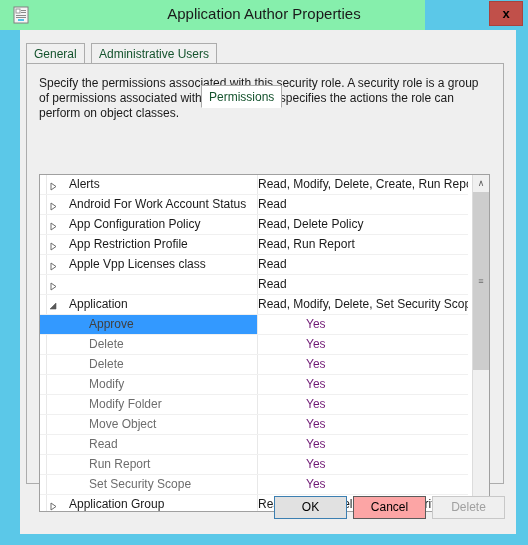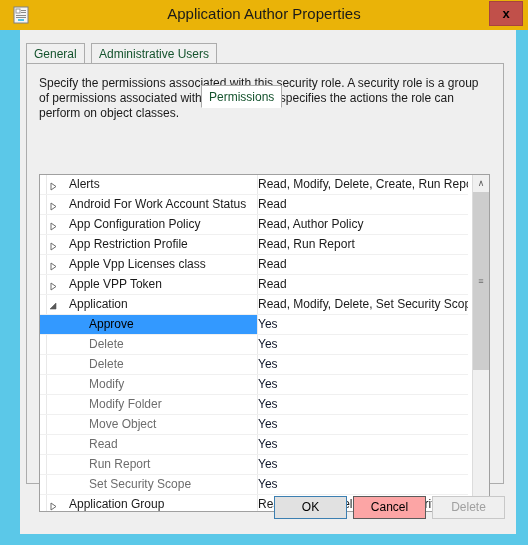--- a/index.html
+++ b/index.html
@@ -20,22 +20,22 @@
     position: absolute;
     left: 0; top: 0;
     width: 528px; height: 545px;
     background: #5BC8E8;
     box-sizing: border-box;
   }
 
   .titlebar {
     position: absolute;
     left: 0; top: 0;
-    width: 528px; height: 30px;
-    background: #eab308;
+    width: 425px; height: 30px;
+    background: #86efac;
   }
   .title-icon {
     position: absolute;
     left: 12px; top: 6px;
     width: 18px; height: 18px;
   }
   .title-text {
     position: absolute;
     left: 0; top: 5px;
     width: 528px;
@@ -165,33 +165,34 @@
     white-space: nowrap;
   }
   .row.child .namelabel {
     left: 49px;
     color: #6D6D6D;
   }
   .row.selected .col-name {
     background: #3399FF;
   }
   .row.selected .namelabel {
-    color: #000000;
+    color: #404040;
   }
   .col-val {
     position: absolute;
     left: 218px; top: 2px;
     width: 213px;
     font-size: 12px;
     color: #1A1A1A;
     overflow: hidden;
     white-space: nowrap;
   }
   .row.child .col-val {
-    color: #0f172a;
+    color: #701a75;
+    margin-left: 48px;
   }
   .vdivider {
     position: absolute;
     left: 217px; top: 0;
     width: 1px; height: 336px;
     background: #E8E8E8;
   }
   .ldivider {
     position: absolute;
     left: 6px; top: 0;
@@ -326,21 +327,21 @@
                 </div>
                 <div class="col-val">Read</div>
               </div>
               <div class="row">
                 <div class="col-name">
                   <span class="expander"><svg width="9" height="9" viewBox="0 0 9 9">
                       <path d="M2 1 L7 4.5 L2 8 Z" fill="none" stroke="#6A6A6A" stroke-width="1"></path>
                     </svg></span>
                   <span class="namelabel">App Configuration Policy</span>
                 </div>
-                <div class="col-val">Read, Author Policy</div>
+                <div class="col-val">Read, Delete Policy</div>
               </div>
               <div class="row">
                 <div class="col-name">
                   <span class="expander"><svg width="9" height="9" viewBox="0 0 9 9">
                       <path d="M2 1 L7 4.5 L2 8 Z" fill="none" stroke="#6A6A6A" stroke-width="1"></path>
                     </svg></span>
                   <span class="namelabel">App Restriction Profile</span>
                 </div>
                 <div class="col-val">Read, Run Report</div>
               </div>
@@ -351,21 +352,20 @@
                     </svg></span>
                   <span class="namelabel">Apple Vpp Licenses class</span>
                 </div>
                 <div class="col-val">Read</div>
               </div>
               <div class="row">
                 <div class="col-name">
                   <span class="expander"><svg width="9" height="9" viewBox="0 0 9 9">
                       <path d="M2 1 L7 4.5 L2 8 Z" fill="none" stroke="#6A6A6A" stroke-width="1"></path>
                     </svg></span>
-                  <span class="namelabel">Apple VPP Token</span>
                 </div>
                 <div class="col-val">Read</div>
               </div>
               <div class="row">
                 <div class="col-name">
                   <span class="expander"><svg width="9" height="9" viewBox="0 0 9 9">
                       <path d="M1 7 L7 7 L7 1 Z" fill="#595959" stroke="#595959" stroke-width="0.6"></path>
                     </svg></span>
                   <span class="namelabel">Application</span>
                 </div>

